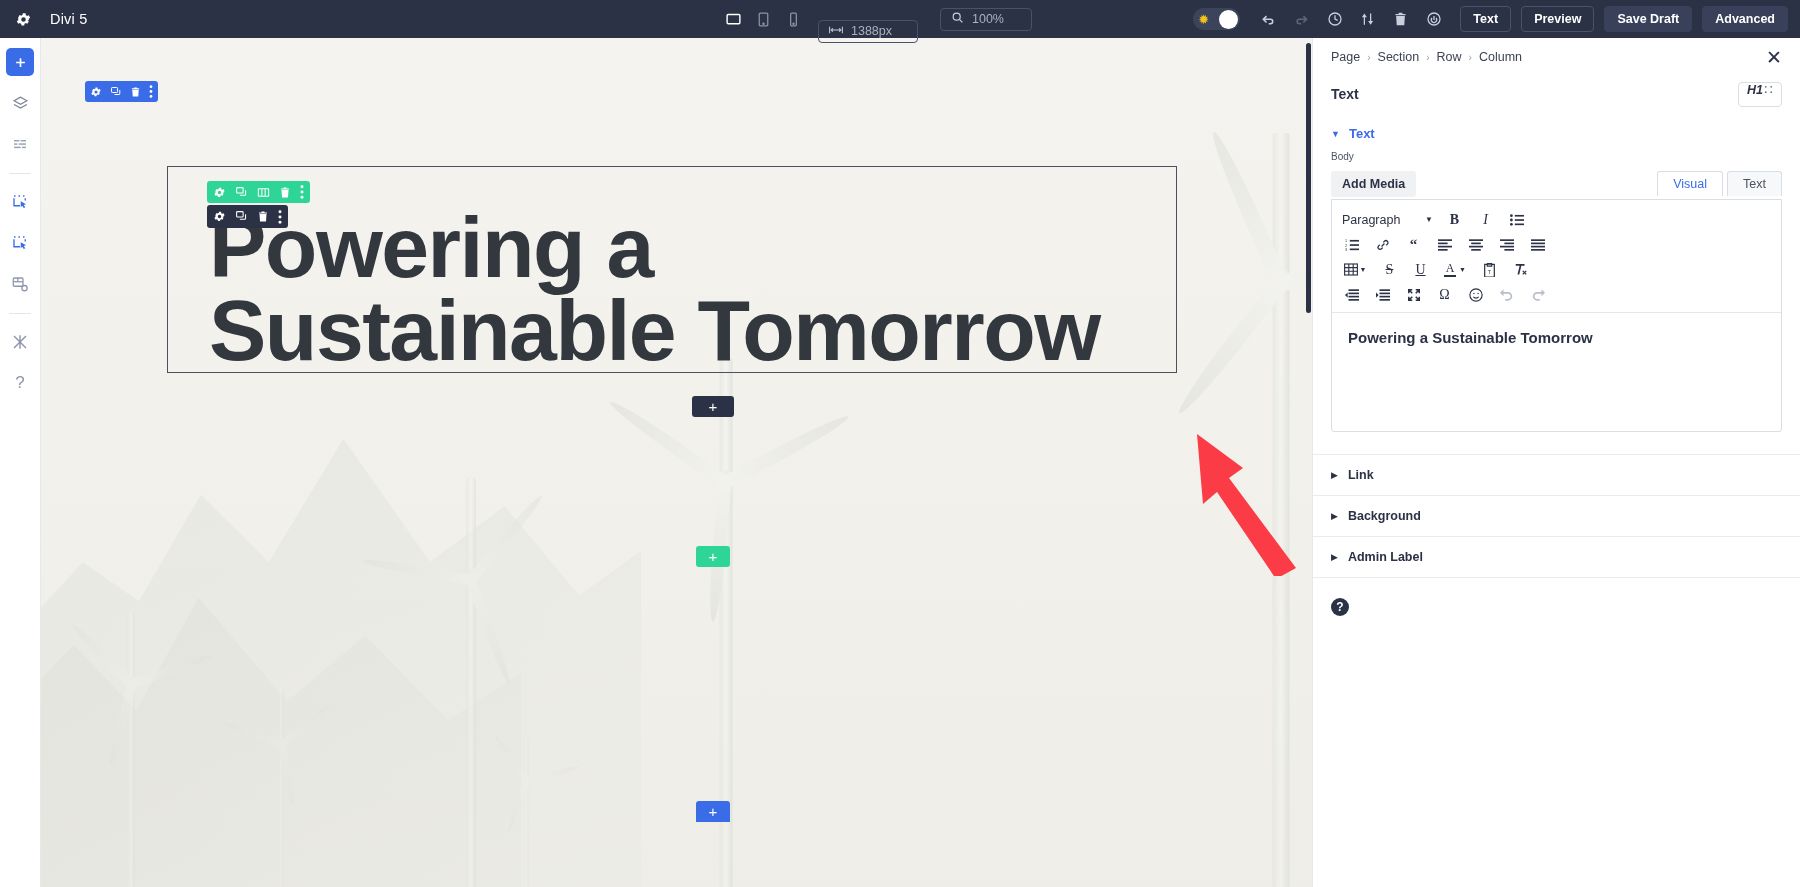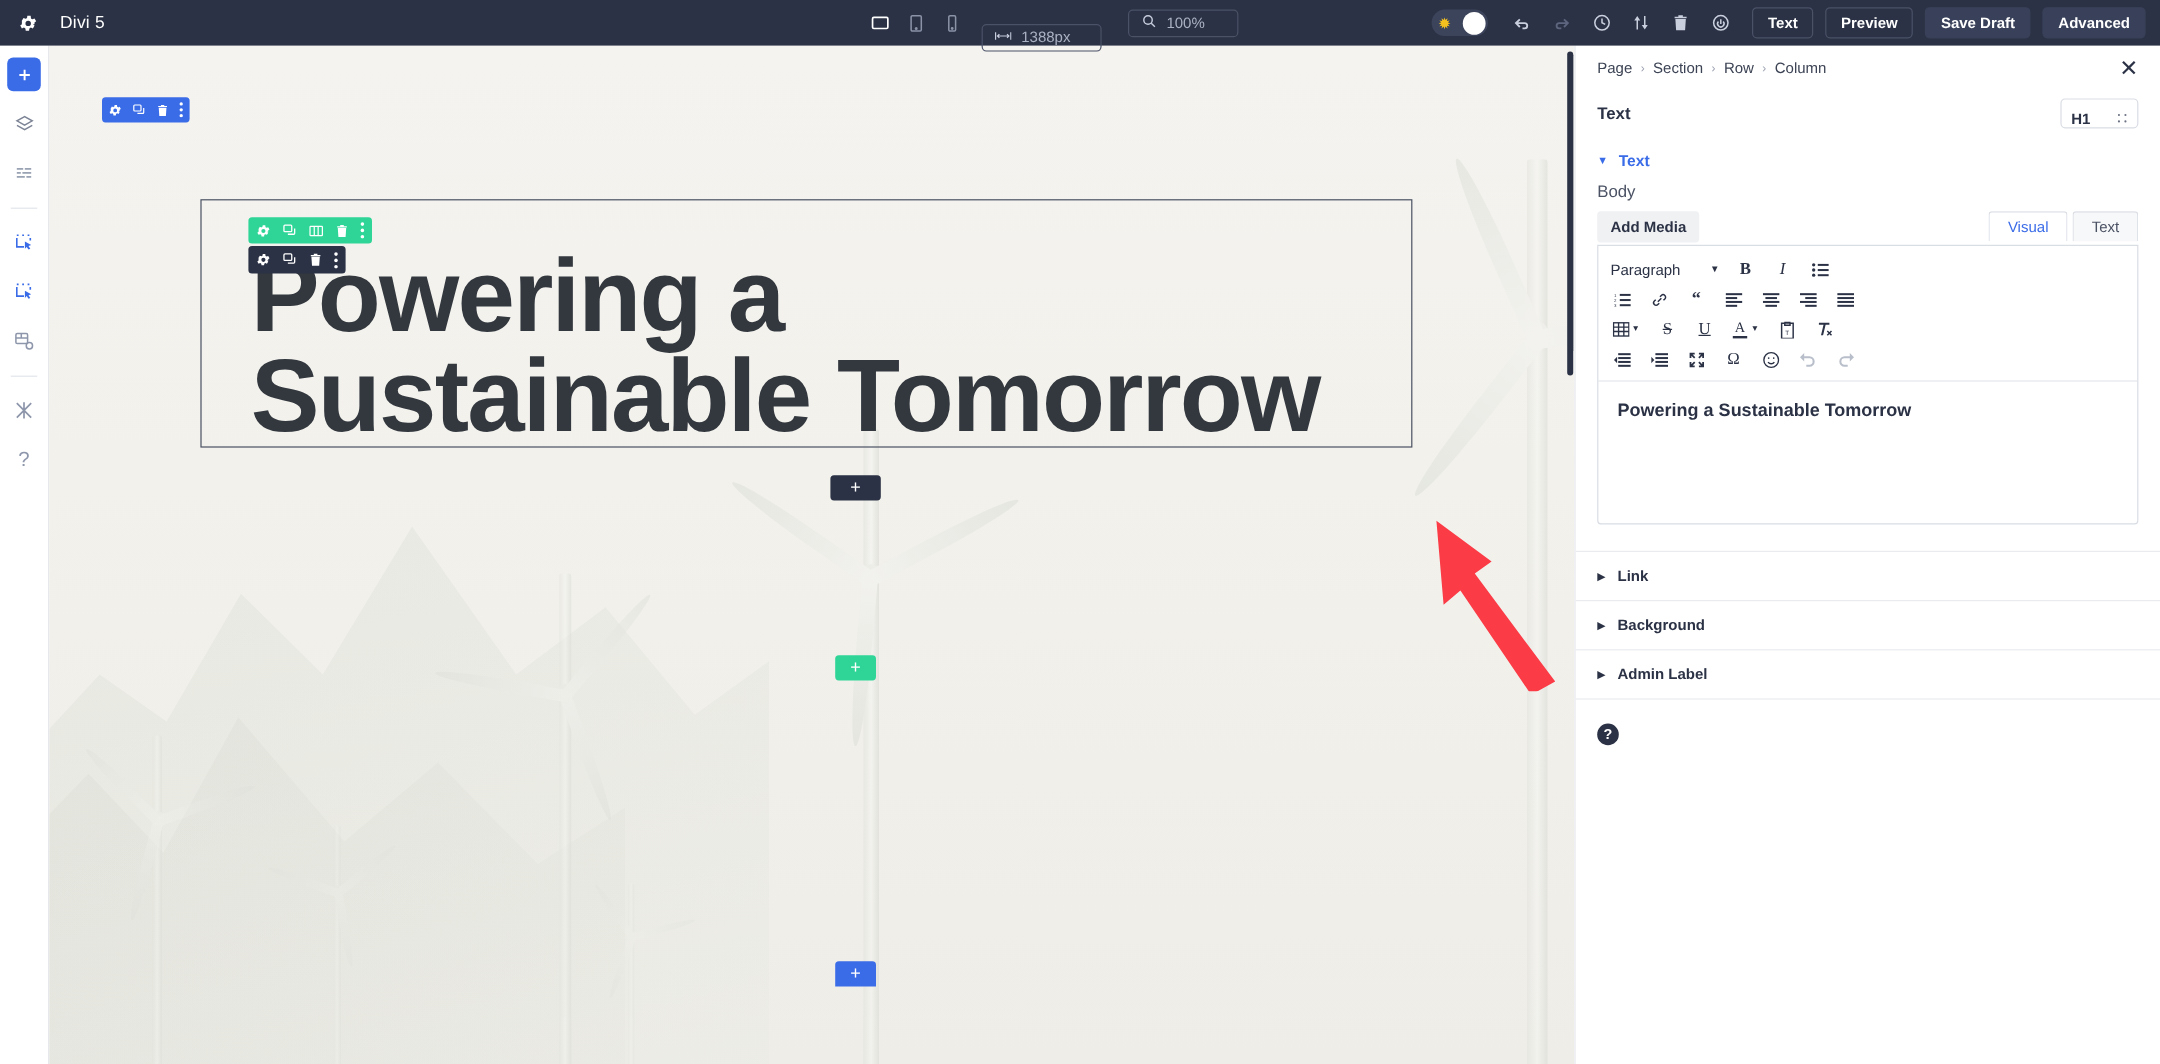--- a/index.html
+++ b/index.html
@@ -143,31 +143,31 @@
   .p-breadcrumb {
     height:38px; display:flex; align-items:center; padding:0 18px; gap:7px;
     font-size:12.5px; color:#3c4354;
   }
   .p-crumb { cursor:pointer; }
   .p-sep { color:#9aa1b0; font-size:10px; }
   .p-close { margin-left:auto; font-size:19px; color:#2b3245; cursor:pointer; line-height:1; font-weight:300;}
   .p-titlerow { height:36px; display:flex; align-items:center; padding:0 18px; }
   .p-title { font-size:14px; font-weight:bold; color:#2b3245; }
   .p-tagbtn { margin-left:auto; border:1px solid #d9dde4; border-radius:4px; height:25px;
-    display:flex; align-items:flex-end; gap:22px; padding:0 8px; font-size:12.5px; font-weight:bold; color:#2b3245; cursor:pointer;}
+    display:flex; align-items:flex-start; gap:1px; padding:0 8px; font-size:12.5px; font-weight:bold; color:#2b3245; cursor:pointer;font-style:italic;}
   .p-tabs { height:34px; display:flex; align-items:flex-end; padding:0 18px; border-bottom:1px solid #e6e8ec; gap:22px;}
   .p-tab { font-size:13px; color:#4b5264; padding-bottom:7px; cursor:pointer; font-weight:bold;}
   .p-tab.active { color:#3b6ce8; border-bottom:2.5px solid #3b6ce8; }
   .p-tabicons { margin-left:auto; display:flex; align-items:center; gap:13px; padding-bottom:5px; }
 
   .p-body { flex:1; overflow:hidden; }
   .sec-head { display:flex; align-items:center; gap:9px; padding:14px 18px 10px 18px; }
   .sec-head .caret { color:#3b6ce8; font-size:9px; }
   .sec-head .label { color:#3b6ce8; font-size:13px; font-weight:bold; }
-  .field-label { padding:0 18px; font-size:14px; color:#4b5264; margin-bottom:9px; }
+  .field-label { padding:0 18px; font-size:10px; color:#4b5264; margin-bottom:9px; }
 
   .editor-wrap { margin:0 18px; }
   .ed-top { display:flex; align-items:flex-start; height:28px; }
   .add-media { background:#f0f1f3; border-radius:3px; height:26px; display:flex; align-items:center;
      padding:0 11px; font-size:12.5px; font-weight:bold; color:#2b3245; cursor:pointer;}
   .vt-tabs { margin-left:auto; display:flex; align-items:flex-end; }
   .vt-tab { border:1px solid #d9dde4; border-bottom:none; border-radius:3px 3px 0 0; height:25px;
      display:flex; align-items:center; padding:0 15px; font-size:12.5px; color:#4b5264; cursor:pointer; background:#f7f8f9;}
   .vt-tab.active { background:#fff; color:#3b6ce8; }
   .vt-tab + .vt-tab { margin-left:4px; }

